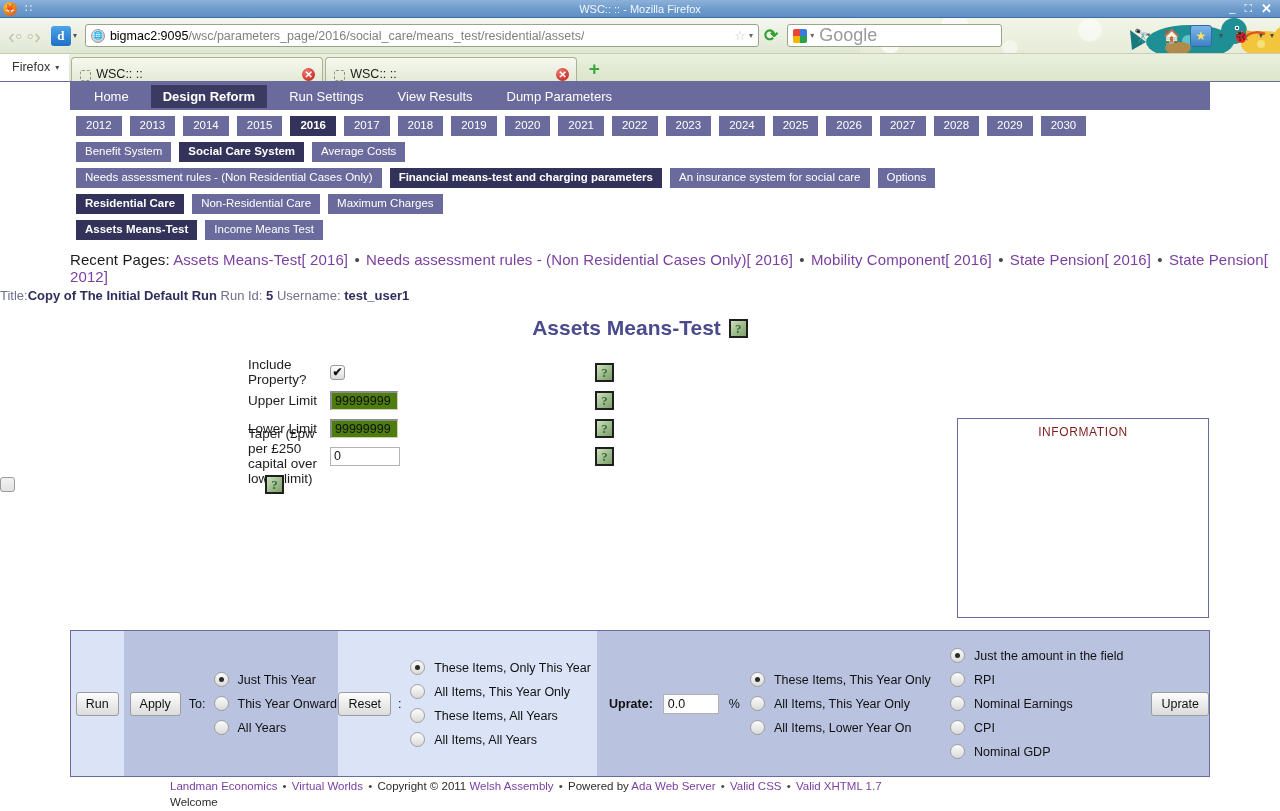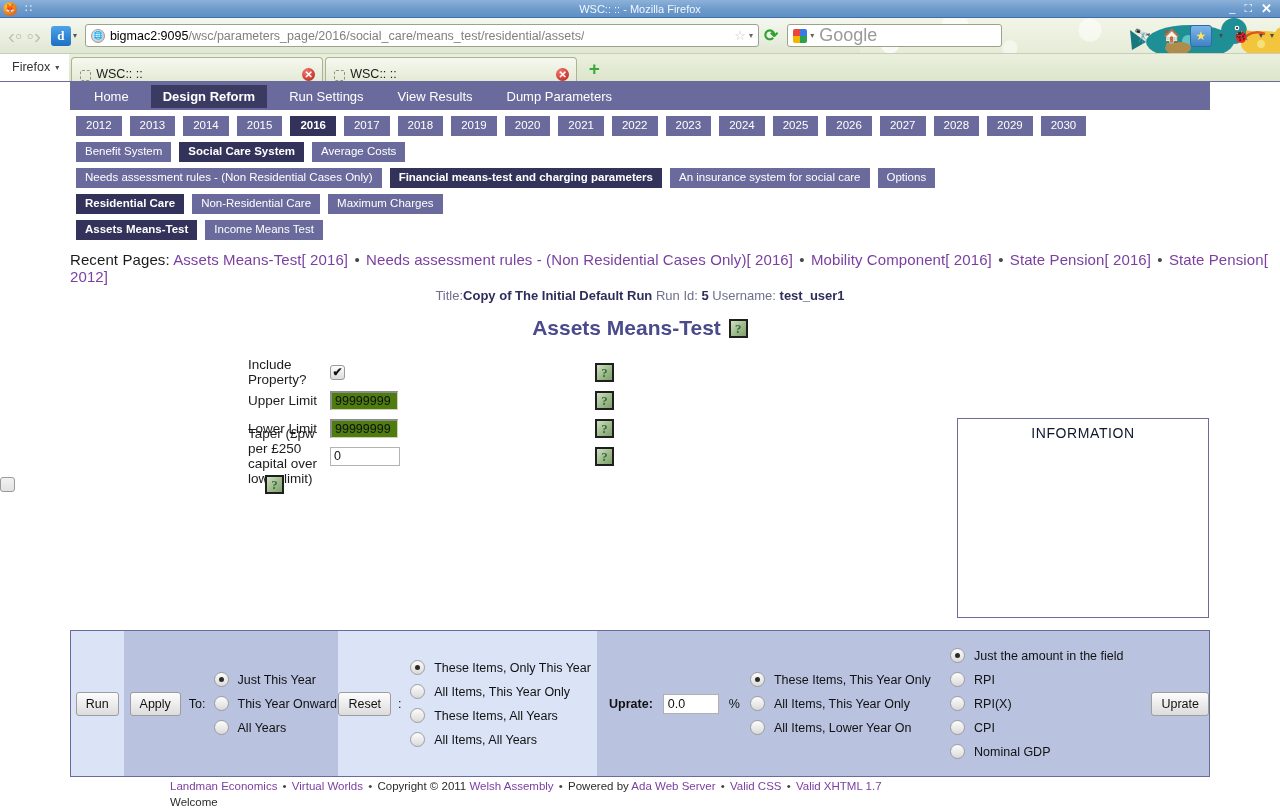--- a/index.html
+++ b/index.html
@@ -147,21 +147,21 @@
   .pill.year{ padding:3px 10px 4px 10px; }
 
   #recent{
     margin-top:11px; margin-left:70px; font-size:15px; color:#2b2b2b;
     letter-spacing:.1px;
   }
   #recent .lbl{ color:#1a1a1a;}
   #recent a{ color:#7a3fa0; text-decoration:none;}
   #recent .sep{ color:#4a4a4a; padding:0 2px;}
 
-  #runinfo{ text-align:center; font-size:13px; color:#6f6f8e; margin-top:3px;}
+  #runinfo{ font-size:13px; color:#6f6f8e; margin-top:3px;}
   #runinfo b{ color:#2e2e5c;}
 
   #page-title{
     text-align:center; margin-top:13px;
     font-size:21px; font-weight:bold; color:#4a4a8c;
     display:flex; align-items:center; justify-content:center; gap:8px;
   }
 
   .help-btn{
     width:19px;height:19px;flex:0 0 auto;
@@ -195,21 +195,21 @@
     display:flex;align-items:center;justify-content:center;
     font-size:12px;color:#111;font-weight:bold;
   }
   .cbox.unchecked{ color:transparent; background:linear-gradient(to bottom,#f2f2f2,#e2e2e2);}
 
   #infobox{
     position:absolute; left:957px; top:336px; width:252px; height:200px;
     border:1px solid #6b6a9c; background:#ffffff;
   }
   #infobox .info-title{
-    text-align:center; margin-top:6px; font-size:14px; color:#0f172a; letter-spacing:.6px;
+    text-align:center; margin-top:6px; font-size:12px; color:#7f1d1d; letter-spacing:.6px;
   }
 
   
   #ctrl{
     position:absolute; left:70px; top:548px; width:1140px; height:147px;
     border:1px solid #6b6a9c; display:flex; font-size:12.5px; color:#111;
   }
   .ctrl-col{ height:100%; position:relative;}
   .c-light{ background:#dbe4f6; }
   .c-dark { background:#b9c3e0; }
@@ -534,21 +534,21 @@
           <div class="ropt">
             <span class="radio on"></span>
             <span class="rlab">Just the amount in the field</span>
           </div>
           <div class="ropt">
             <span class="radio"></span>
             <span class="rlab">RPI</span>
           </div>
           <div class="ropt">
             <span class="radio"></span>
-            <span class="rlab">RPI(X)</span>
+            <span class="rlab">Nominal Earnings</span>
           </div>
           <div class="ropt">
             <span class="radio"></span>
             <span class="rlab">CPI</span>
           </div>
           <div class="ropt">
             <span class="radio"></span>
             <span class="rlab">Nominal GDP</span>
           </div>
         </div>

